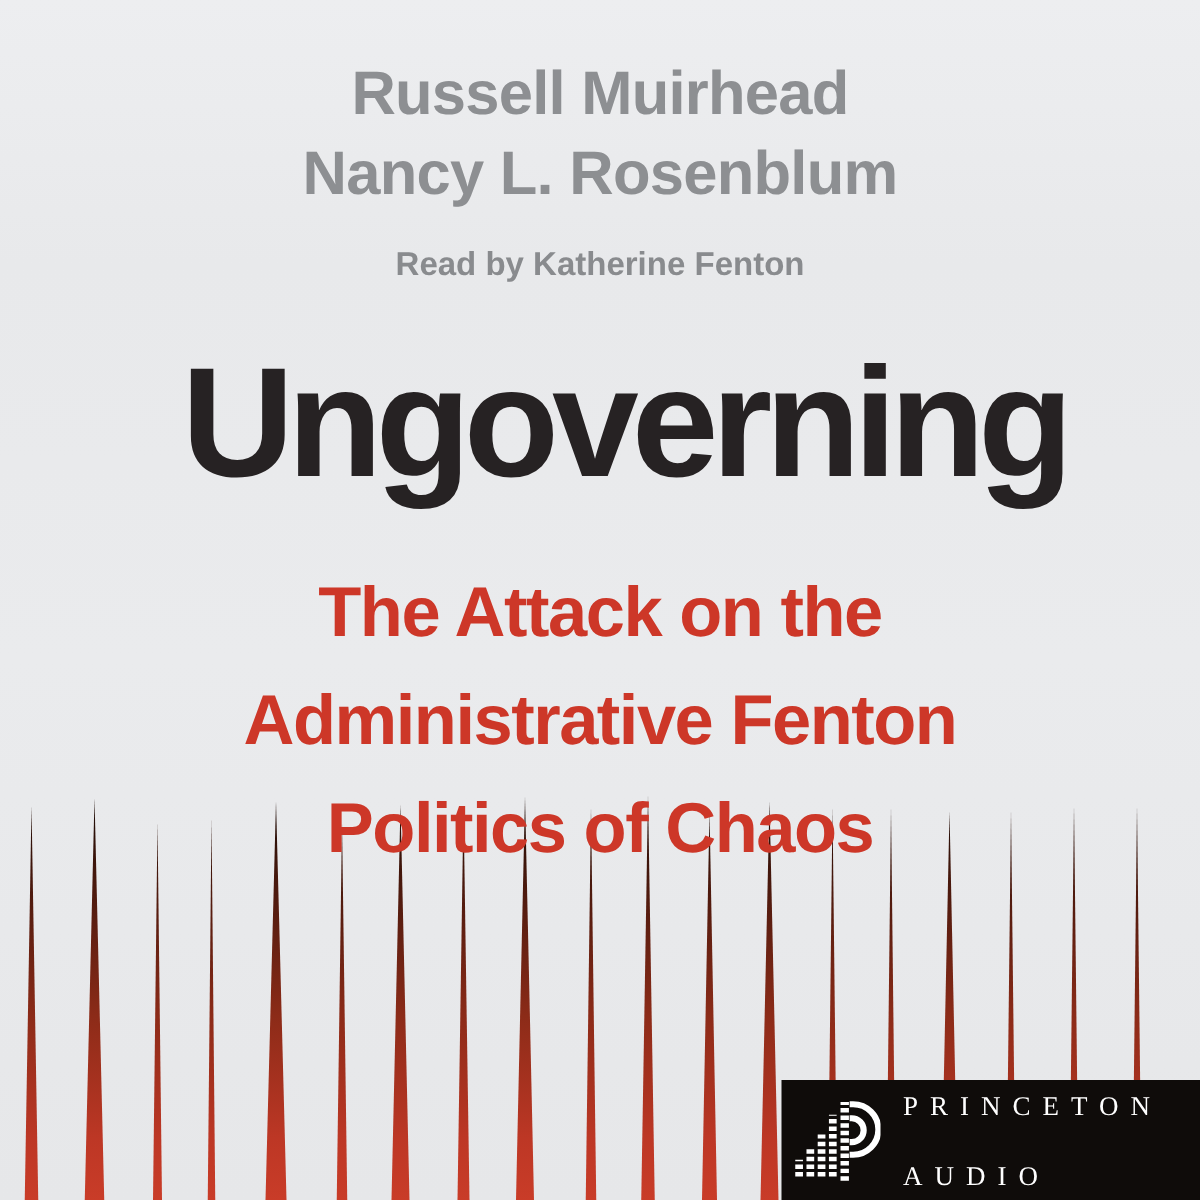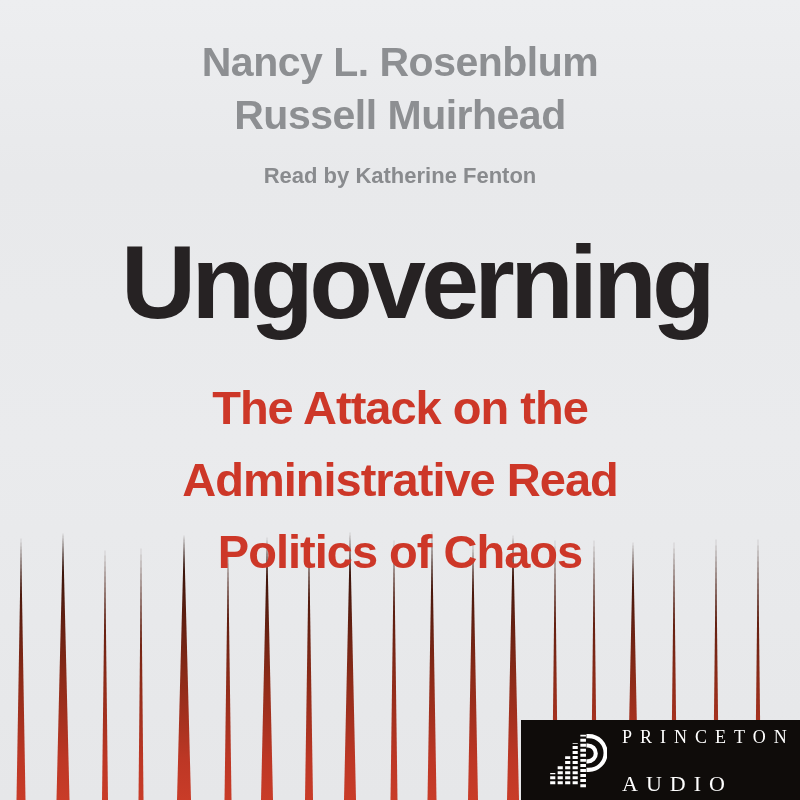--- a/index.html
+++ b/index.html
@@ -61,35 +61,35 @@
     letter-spacing: -1px;
     color: var(--accent-red, #cd3728);
   }
   .logo {
     position: absolute; right: 0; bottom: 0;
     width: 279px; height: 80px;
     background: var(--logo-bg, #0f0c0a);
     z-index: 3;
     display: flex;
     align-items: center;
-    padding-left: 28px;
+    padding-left: 8px;
     box-sizing: border-box;
   }
   .logo-mark { width: 58px; height: 60px; flex: 0 0 auto; }
   .logo-text {
     margin-left: 15px;
     color: var(--logo-fg, #ffffff);
     font-family: "Liberation Serif", serif;
     text-align: left;
   }
   .logo-line1 {
     font-size: 18px; line-height: 24px; letter-spacing: 8px; white-space: nowrap;
   }
   .logo-line2 {
-    font-size: 22px; line-height: 24px; letter-spacing: 8px; white-space: nowrap; margin-top: 23px;
+    font-size: 18px; line-height: 24px; letter-spacing: 8px; white-space: nowrap; margin-top: 23px;
   }
 </style>
 </head>
 <body>
 
 <div class="cover">
 
   <svg class="spikes" viewBox="0 0 800 800" xmlns="http://www.w3.org/2000/svg">
     <defs>
       <linearGradient id="spikeGrad" gradientUnits="userSpaceOnUse" x1="0" y1="528" x2="0" y2="800">
@@ -118,31 +118,31 @@
         <polygon points="591,800 597,800 594,538" fill="url(#spikeGrad)"></polygon>
         <polygon points="627.5,800 638.5,800 633,541" fill="url(#spikeGrad)"></polygon>
         <polygon points="671,800 677,800 674,540" fill="url(#spikeGrad)"></polygon>
         <polygon points="713,800 719,800 716,537" fill="url(#spikeGrad)"></polygon>
         <polygon points="755,800 761,800 758,537" fill="url(#spikeGrad)"></polygon>
       </g>
   </svg>
 
   <div class="textlayer">
     <div class="authors">
+      <div>Russell Muirhead</div>
       <div>Nancy L. Rosenblum</div>
-      <div>Russell Muirhead</div>
     </div>
 
     <div class="narrator">Read by Katherine Fenton</div>
 
     <h1 class="title">Ungoverning</h1>
 
     <div class="subtitle">
       <div>The Attack on the</div>
-      <div>Administrative Read</div>
+      <div>Administrative Fenton</div>
       <div>Politics of Chaos</div>
     </div>
   </div>
 
   <div class="logo">
     <svg class="logo-mark" viewBox="0 0 62 64" xmlns="http://www.w3.org/2000/svg">
       <g stroke="#ffffff" fill="none">
 
         <line x1="4" y1="58" x2="4" y2="46" stroke-width="5.5" stroke-dasharray="3.2 2.2"></line>
         <line x1="12" y1="58" x2="12" y2="38" stroke-width="5.5" stroke-dasharray="3.2 2.2"></line>

